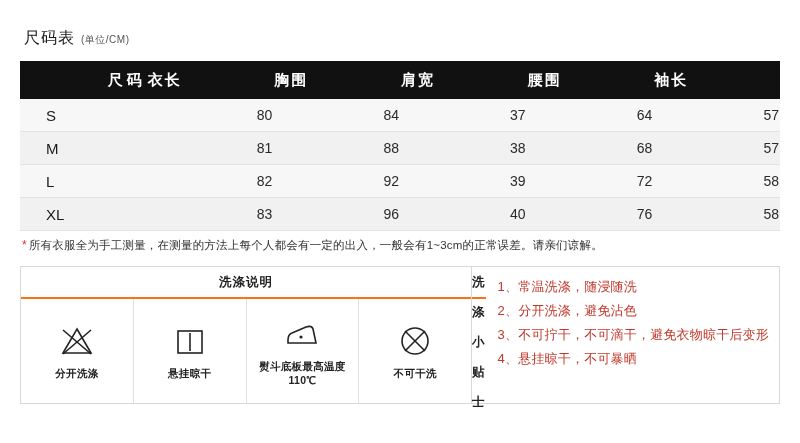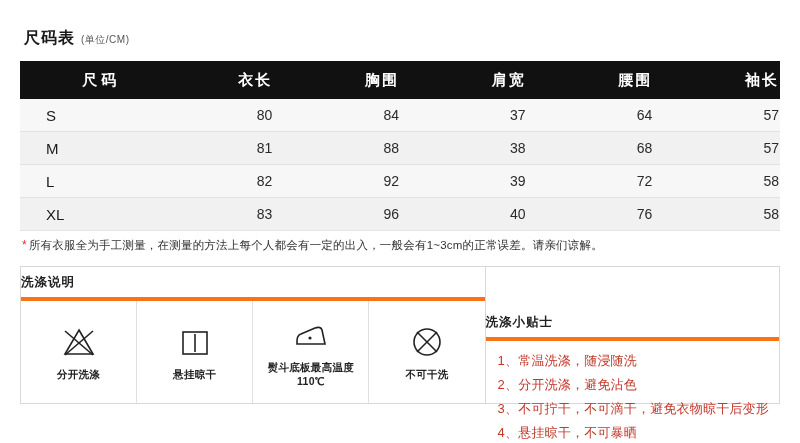--- a/index.html
+++ b/index.html
@@ -24,21 +24,21 @@
 
   
   .title-row {
     display: flex;
     align-items: baseline;
     gap: 6px;
     margin: 6px 0 12px 4px;
   }
   .title-main {
     font-size: 16px;
-    font-weight: bold;
+    font-weight: normal;
     letter-spacing: 1px;
     color: #1a1a1a;
   }
   .title-unit {
     font-size: 10px;
     color: #555;
     letter-spacing: 0.5px;
   }
 
   
@@ -47,25 +47,25 @@
     border-collapse: collapse;
     table-layout: fixed;
   }
   .size-table th {
     background: #111111;
     color: #ffffff;
     font-size: 15px;
     font-weight: bold;
     letter-spacing: 2px;
     height: 36px;
+    text-align: left;
+    border: none;
+  }
+  .size-table th:first-child {
     text-align: right;
-    border: none;
-  }
-  .size-table th:first-child {
-    text-align: center;
     padding-left: 37px;
     letter-spacing: 4px;
   }
   .size-table td {
     height: 30px;
     text-align: right;
     font-size: 14px;
     color: #2a2a2a;
     border-bottom: 1px solid #e2e2e2;
     background: #f7f7f7;
@@ -104,31 +104,30 @@
   }
   .care-left {
     width: 500px;
     display: flex;
     flex-direction: column;
     border-right: 1px solid #d8d8d8;
   }
   .care-right {
     flex: 1;
     display: flex;
-    flex-direction: column;
-    margin-top: 40px;
+    flex-direction: row;
   }
   .care-head {
     height: 30px;
     line-height: 30px;
-    text-align: left;
+    text-align: center;
     font-size: 12.5px;
     font-weight: bold;
     color: #222;
-    border-bottom: 4px solid #f97316;
+    border-bottom: 2px solid #f97316;
     letter-spacing: 1px;
   }
   .icons {
     flex: 1;
     display: flex;
   }
   .icon-cell {
     flex: 1;
     display: flex;
     flex-direction: column;

